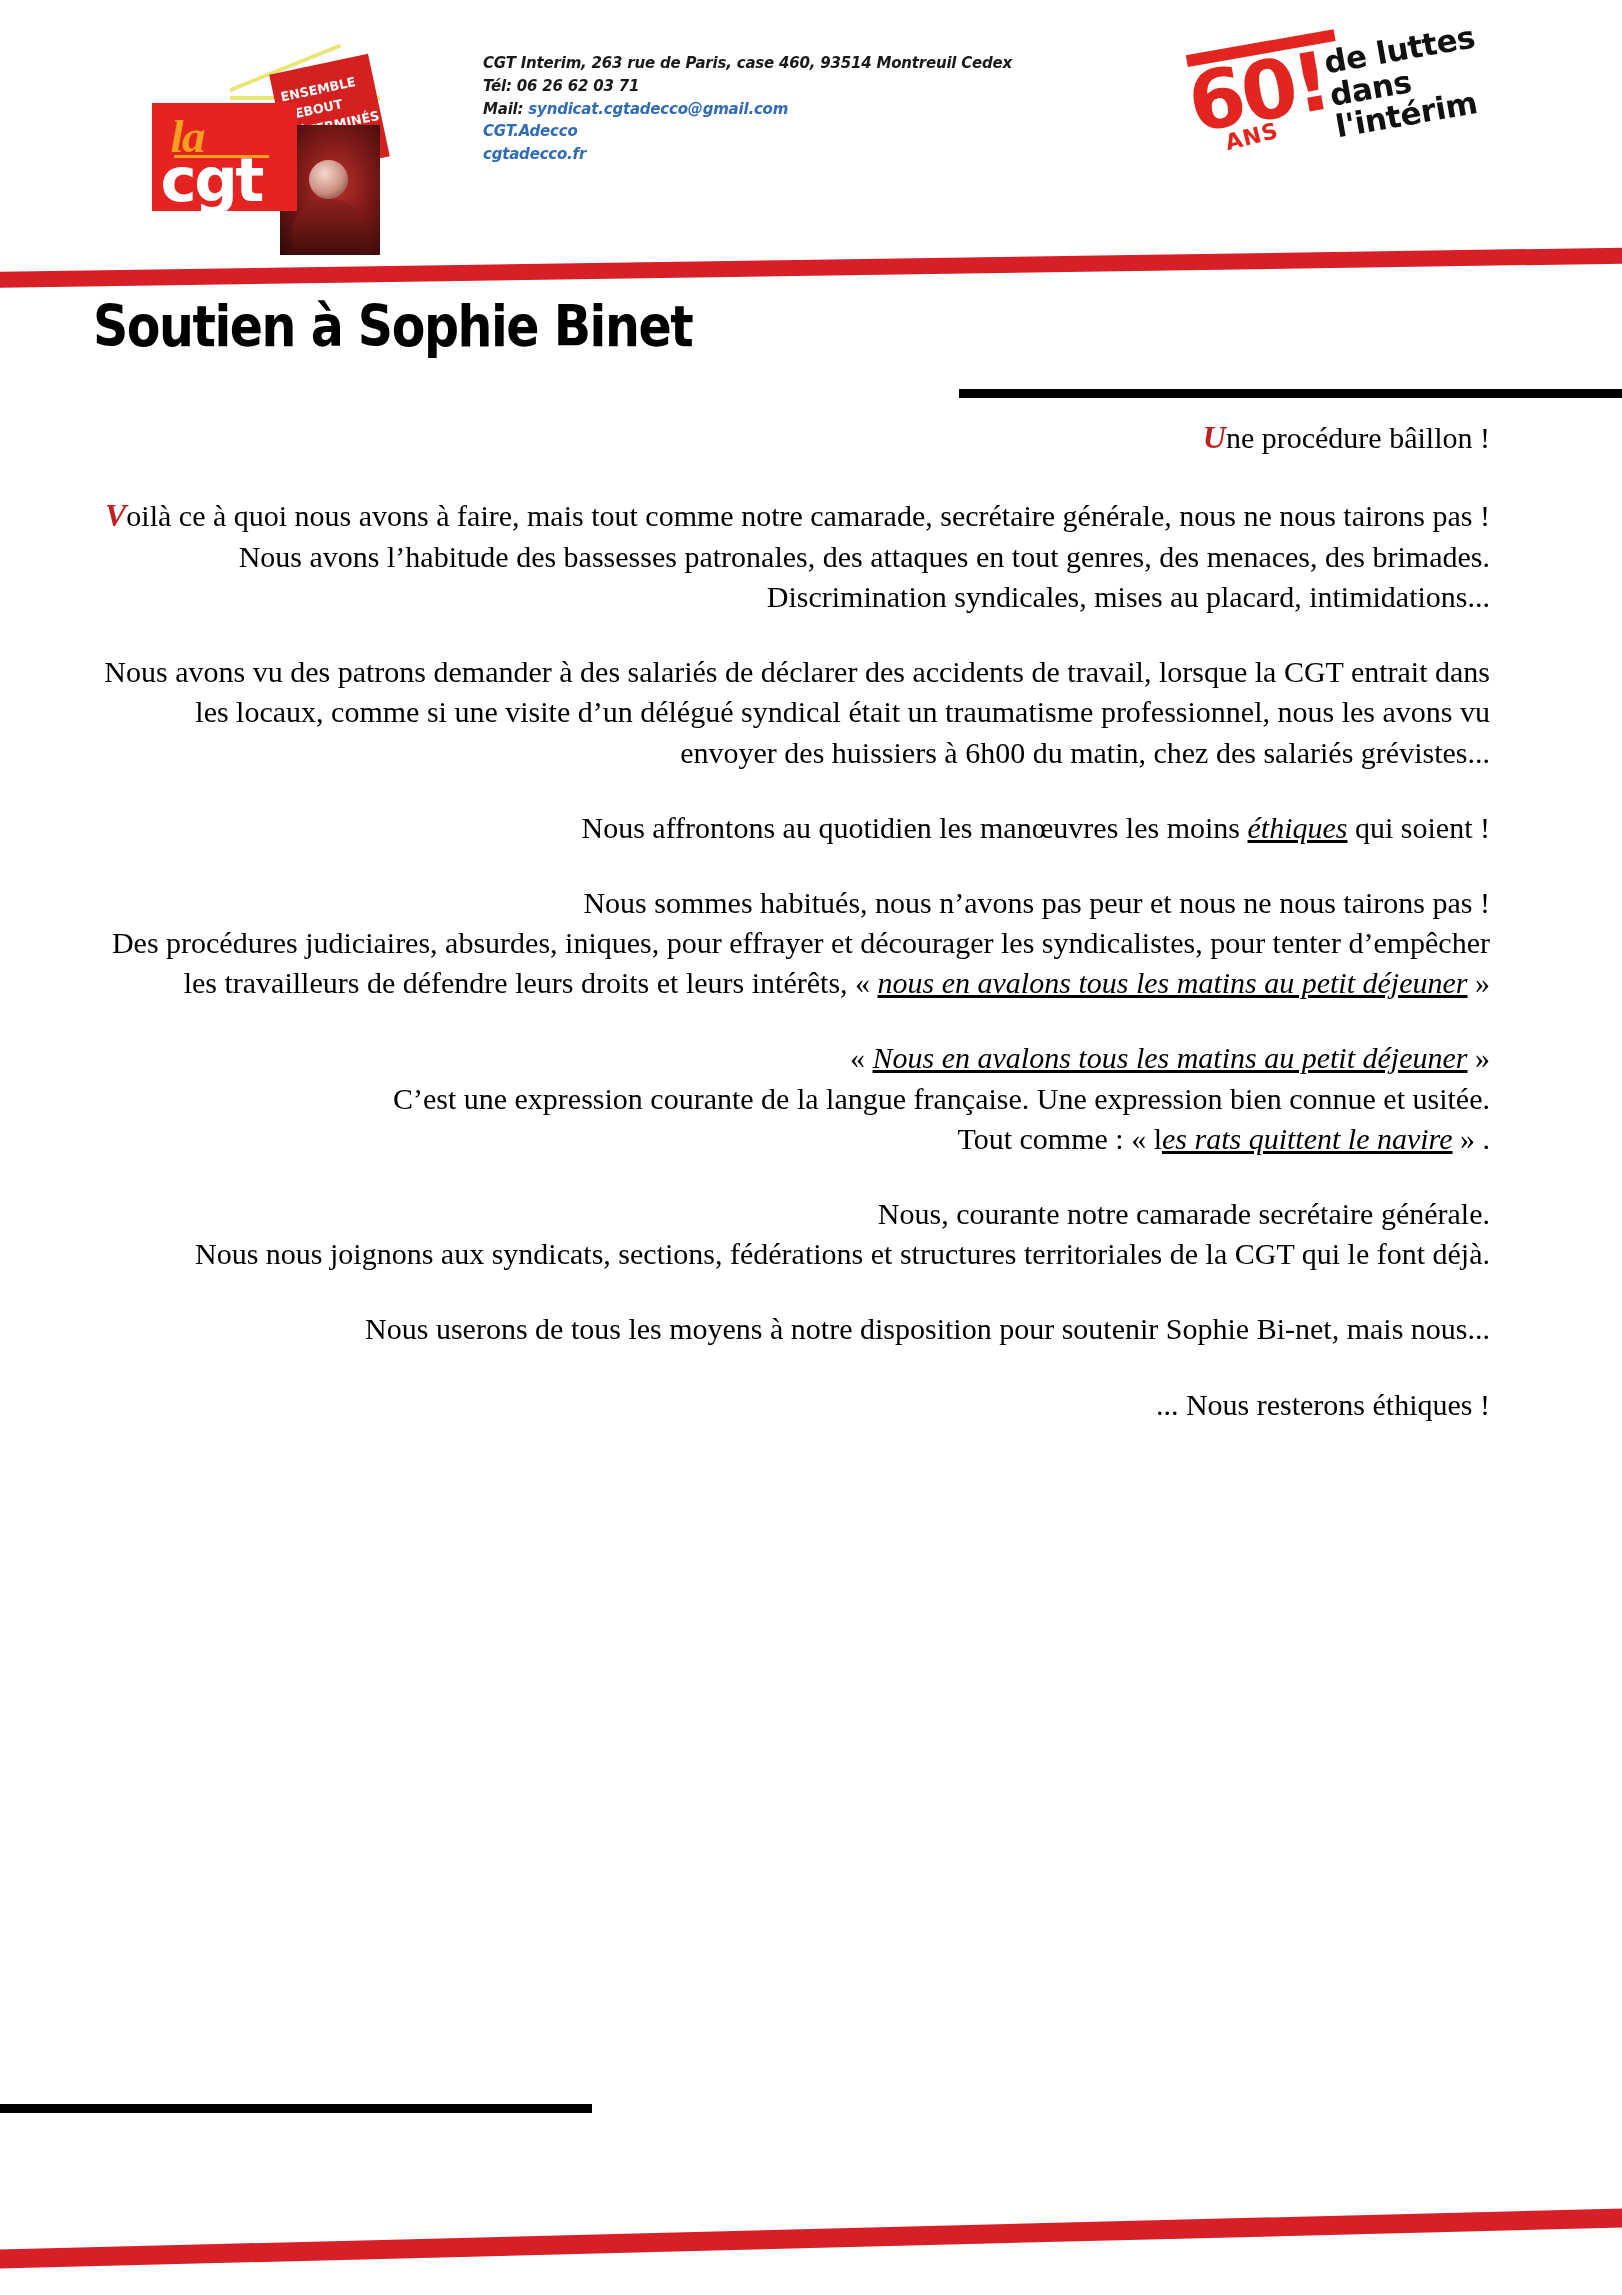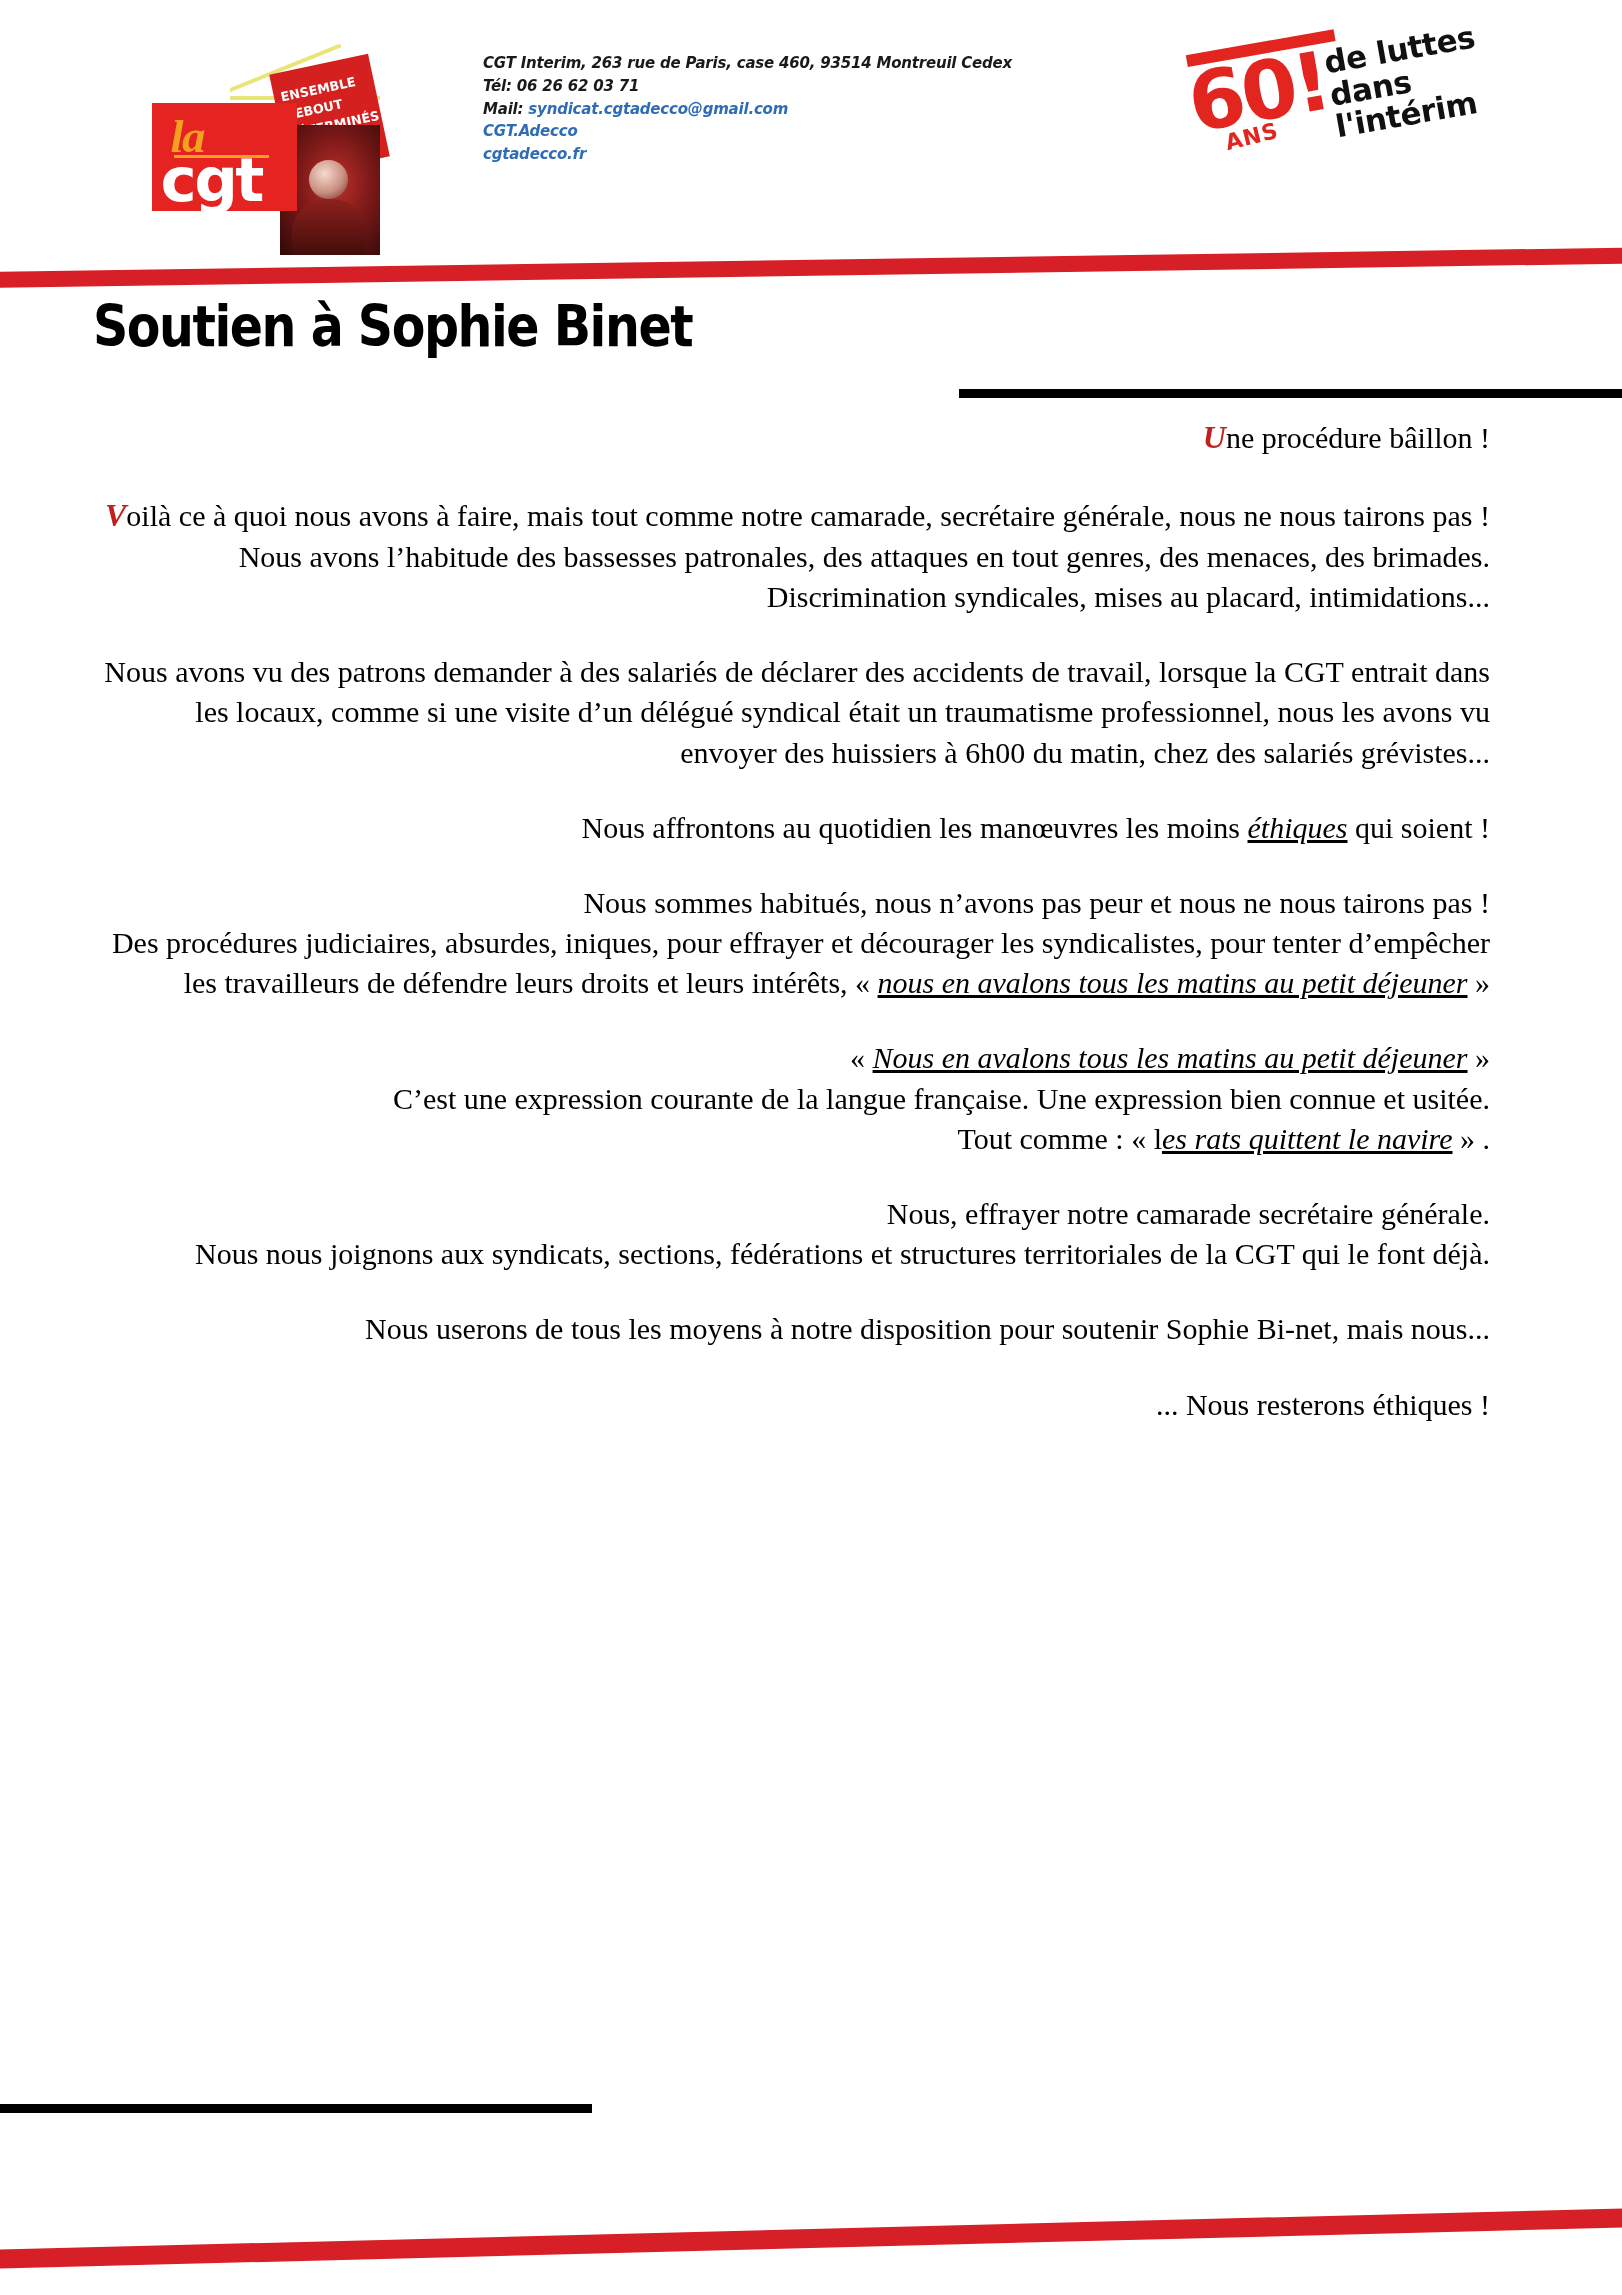--- a/index.html
+++ b/index.html
@@ -352,21 +352,21 @@
   <p><span> Des procédures judiciaires, absurdes, iniques, pour effrayer et décourager les syndicalistes, pour tenter d’empêcher les travailleurs de défendre leurs droits et leurs intérêts, « </span><span class="em-u">nous en avalons tous les matins au petit déjeuner</span><span> »</span></p>
 
   <div class="gap"></div>
 
   <p><span> « </span><span class="em-u">Nous en avalons tous les matins au petit déjeuner</span><span> »</span></p>
   <p> C’est une expression courante de la langue française. Une expression bien connue et usitée.</p>
   <p><span> Tout comme : « l</span><span class="em-u">es rats quittent le navire</span><span> » .</span></p>
 
   <div class="gap"></div>
 
-  <p> Nous, effrayer notre camarade secrétaire générale.</p>
+  <p> Nous, courante notre camarade secrétaire générale.</p>
   <p> Nous nous joignons aux syndicats, sections, fédérations et structures territoriales de la CGT qui le font déjà.</p>
 
   <div class="gap"></div>
 
   <p> Nous userons de tous les moyens à notre disposition pour soutenir Sophie Bi-net, mais nous...</p>
 
   <div class="gap"></div>
 
   <p> ... Nous resterons éthiques !</p>
 </div>

